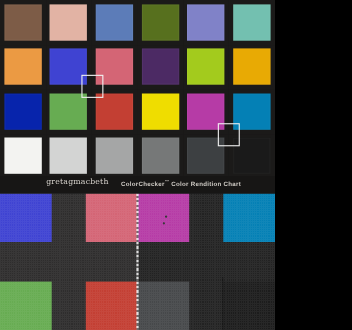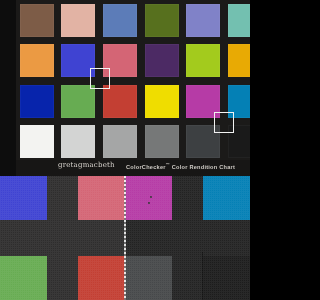--- a/index.html
+++ b/index.html
@@ -1,20 +1,20 @@
 <!DOCTYPE html>
 <html><head>
 <meta charset="utf-8">
 <style>
   html,body{margin:0;padding:0;background:#000;}
   body{width:250px;height:300px;overflow:hidden;font-family:"Liberation Sans",sans-serif;}
   #app{position:relative;width:250px;height:300px;background:#0d0d0d;}
 
   
-  #chart-panel{position:absolute;left:16px;top:0;width:250px;height:222px;background:#1b1a19;overflow:hidden;text-align:right;}
+  #chart-panel{position:absolute;left:0;top:0;width:250px;height:222px;background:#1b1a19;overflow:hidden;text-align:right;}
   #chart-grid{position:absolute;left:0px;top:0px;width:250px;height:162px;
     display:grid;grid-template-columns:repeat(6,1fr);grid-template-rows:repeat(4,1fr);
     gap:0;}
   .cell{position:relative;display:flex;align-items:center;justify-content:center;background:#1b1a19;}
   .patch{width:34px;height:33px;box-shadow:0 0 0 1px rgba(255,255,255,.04) inset;}
 
   
   #caption-strip{position:absolute;left:0;top:160px;width:250px;height:16px;background:#171615;
     display:flex;align-items:center;}
   #brand{position:absolute;left:42px;top:1px;color:#d8d4ce;font-size:7px;letter-spacing:.2px;

